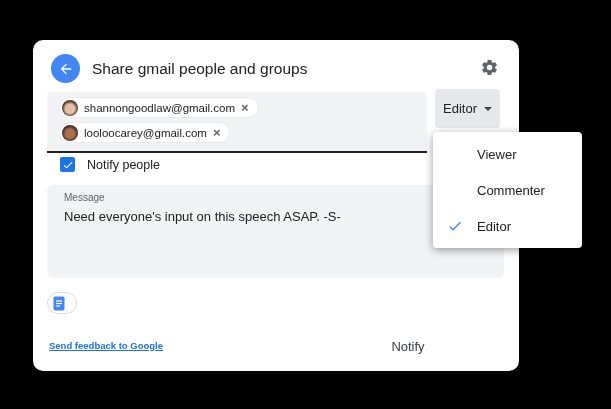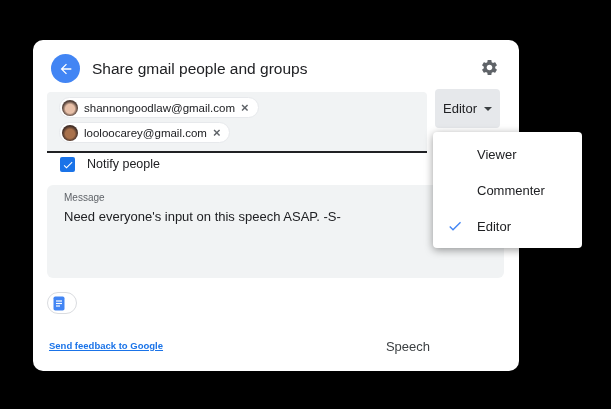--- a/index.html
+++ b/index.html
@@ -62,21 +62,21 @@
     border-radius:4px;box-shadow:0 2px 8px rgba(0,0,0,.4);z-index:20;
     padding:4px 0;box-sizing:border-box;
   }
   .menu-item{
     display:flex;align-items:center;height:36px;cursor:pointer;background:#fff;border:none;
     width:100%;padding:0;font-family:"Liberation Sans", sans-serif;
   }
   .menu-check{width:44px;display:flex;align-items:center;justify-content:center;flex:0 0 auto;}
   .menu-label{font-size:13px;color:#202124;text-align:left;}
   
-  .notify-row{position:absolute;left:27px;top:117px;display:flex;align-items:flex-start;gap:12px;}
+  .notify-row{position:absolute;left:27px;top:117px;display:flex;align-items:center;gap:12px;}
   .checkbox{
     width:15px;height:15px;background:#1a73e8;border-radius:2px;border:none;padding:0;
     display:flex;align-items:center;justify-content:center;cursor:pointer;
   }
   .notify-label{font-size:12.5px;color:#202124;cursor:pointer;}
   
   .message-area{
     position:absolute;left:14px;top:145px;width:457px;height:93px;background:#f1f3f4;
     border-radius:6px;box-sizing:border-box;padding:7px 0 0 17px;cursor:text;
   }
@@ -167,21 +167,21 @@
         <svg width="12" height="15" viewBox="0 0 12 15">
             <rect x="0.5" y="0.5" width="11" height="14" rx="1.8" fill="#4285f4"></rect>
             <line x1="3" y1="5" x2="9" y2="5" stroke="#fff" stroke-width="1.2"></line>
             <line x1="3" y1="7.5" x2="9" y2="7.5" stroke="#fff" stroke-width="1.2"></line>
             <line x1="3" y1="10" x2="7" y2="10" stroke="#fff" stroke-width="1.2"></line>
           </svg>
       </span>
     </div>
 
     <a class="feedback-link">Send feedback to Google</a>
-    <button class="cancel-btn">Speech</button>
+    <button class="cancel-btn">Notify</button>
   </div>
 
   <div class="role-menu">
     <button class="menu-item">
       <span class="menu-check" style="visibility: hidden;">
         <svg width="16" height="16" viewBox="0 0 24 24">
             <path fill="#4285f4" d="M9 16.17L4.83 12l-1.42 1.41L9 19 21 7l-1.41-1.41z"></path>
           </svg>
       </span>
       <span class="menu-label">Viewer</span>

